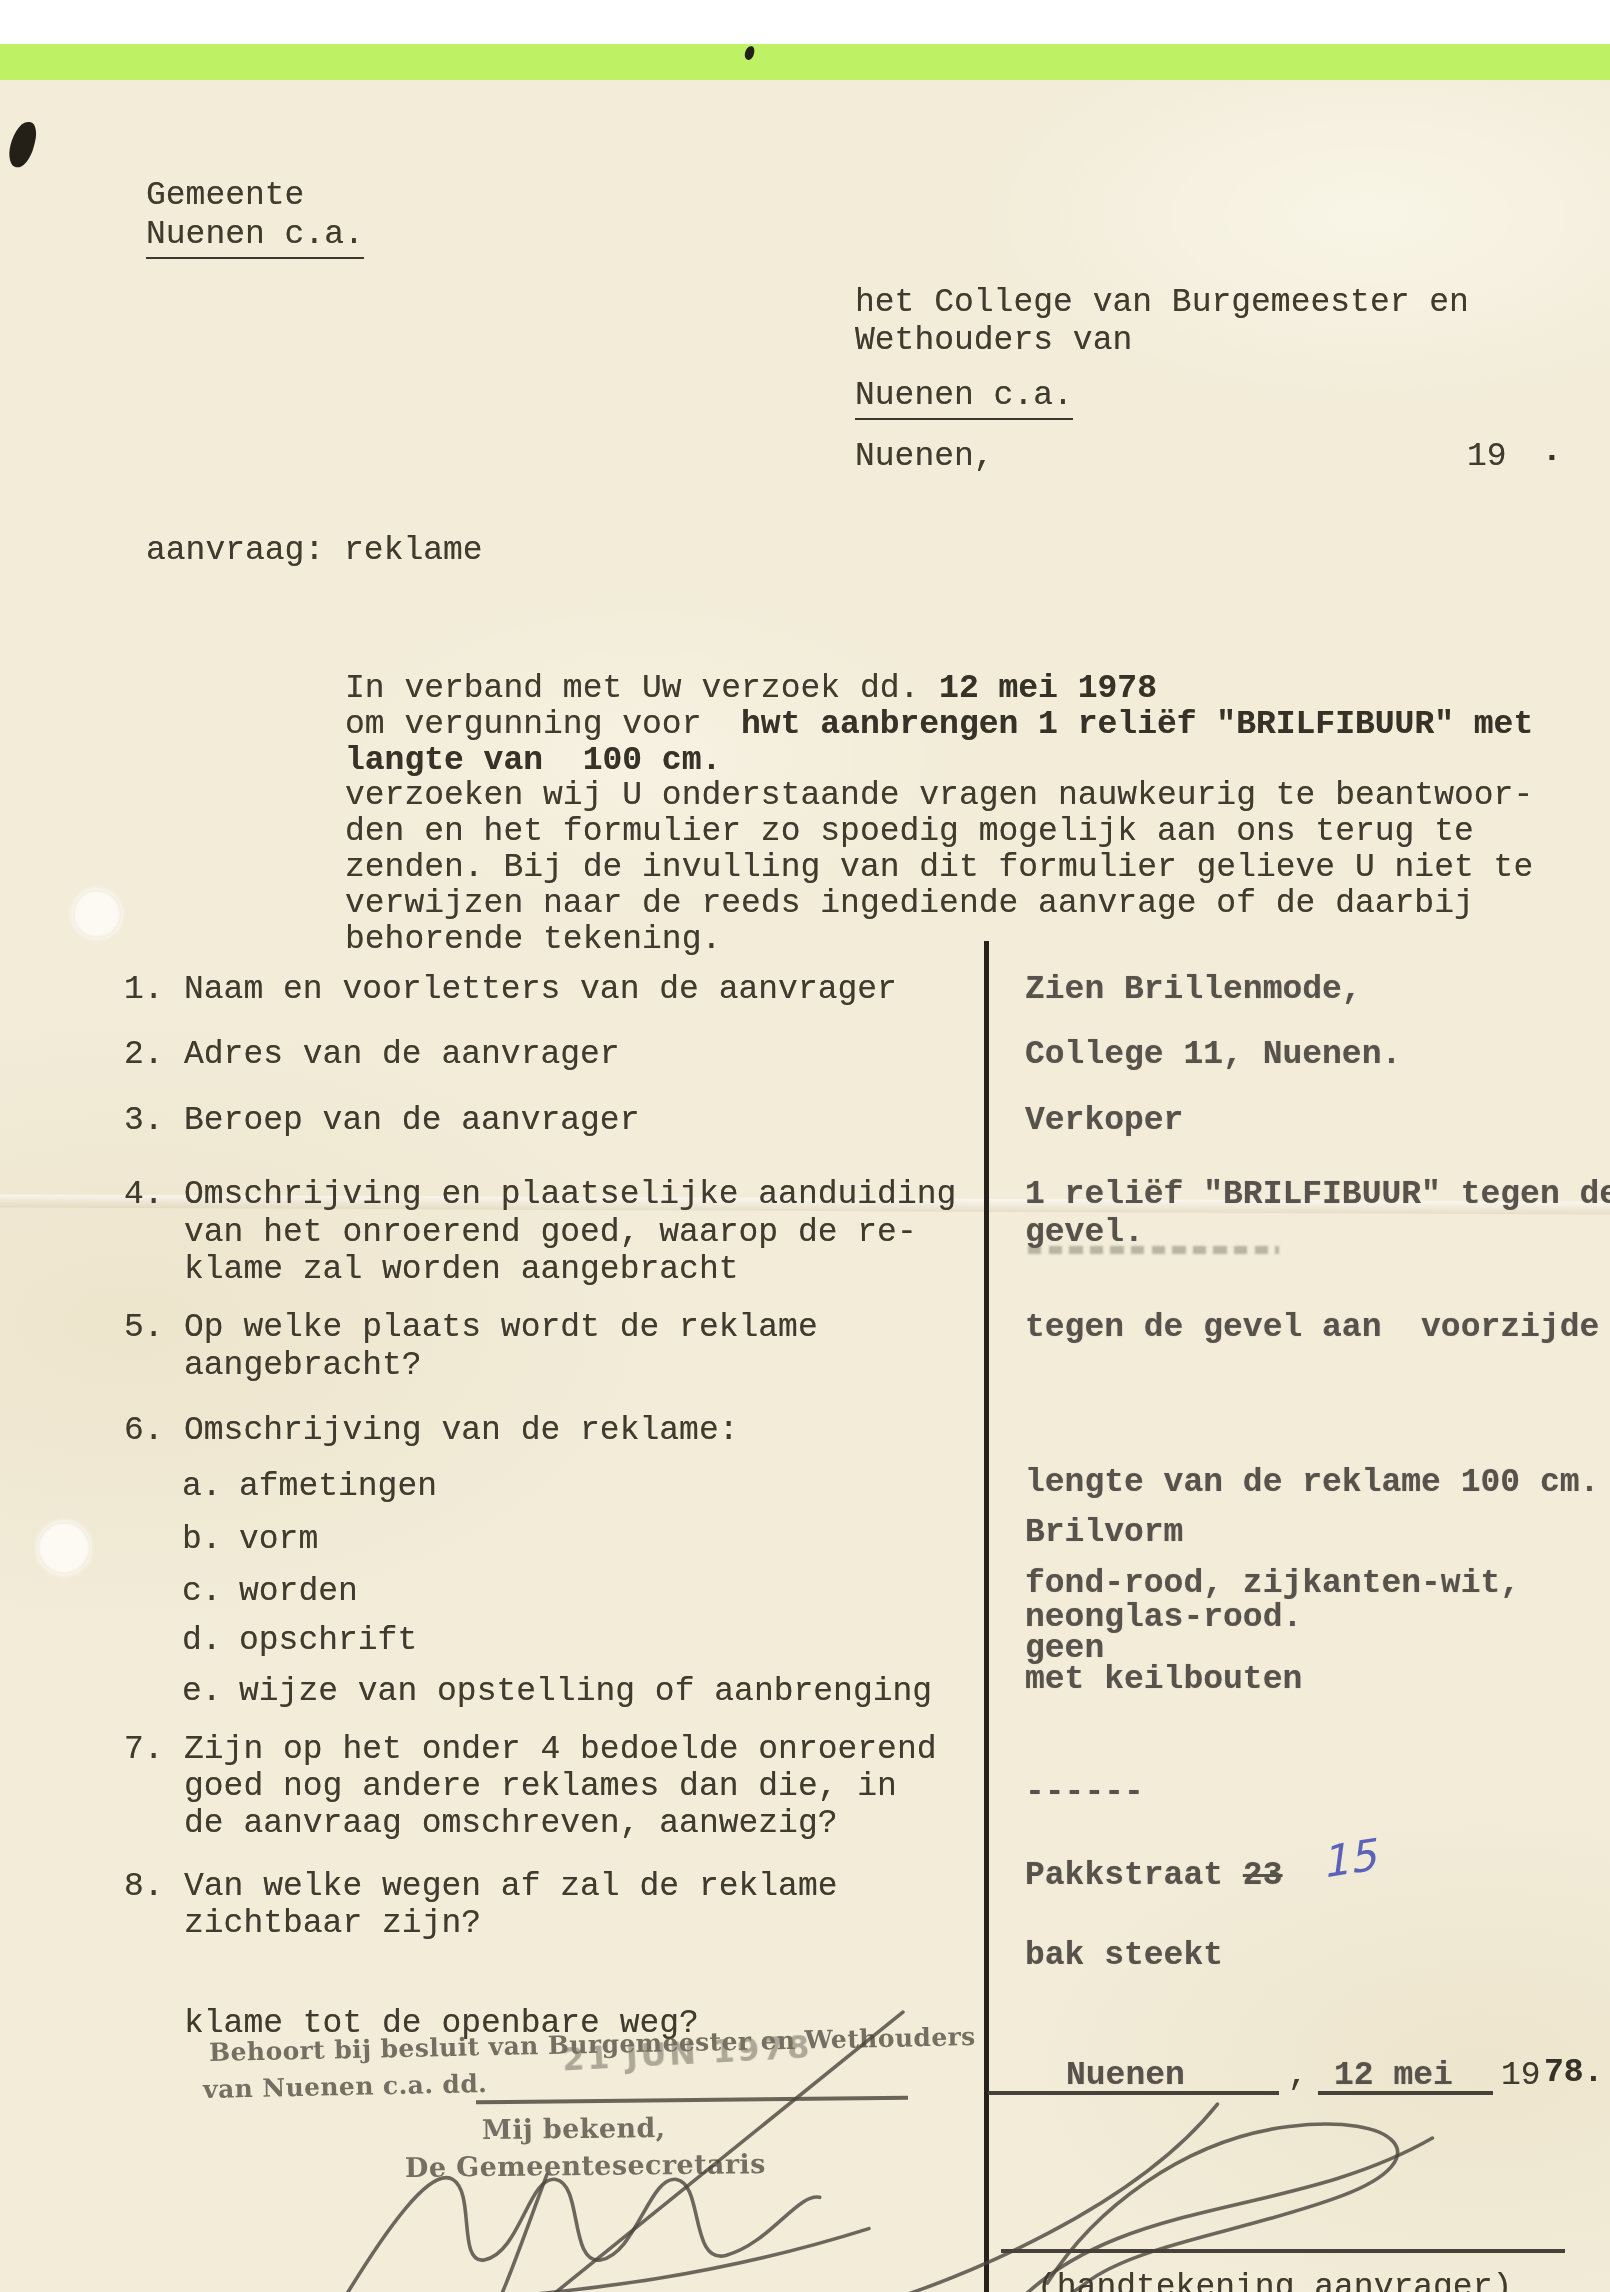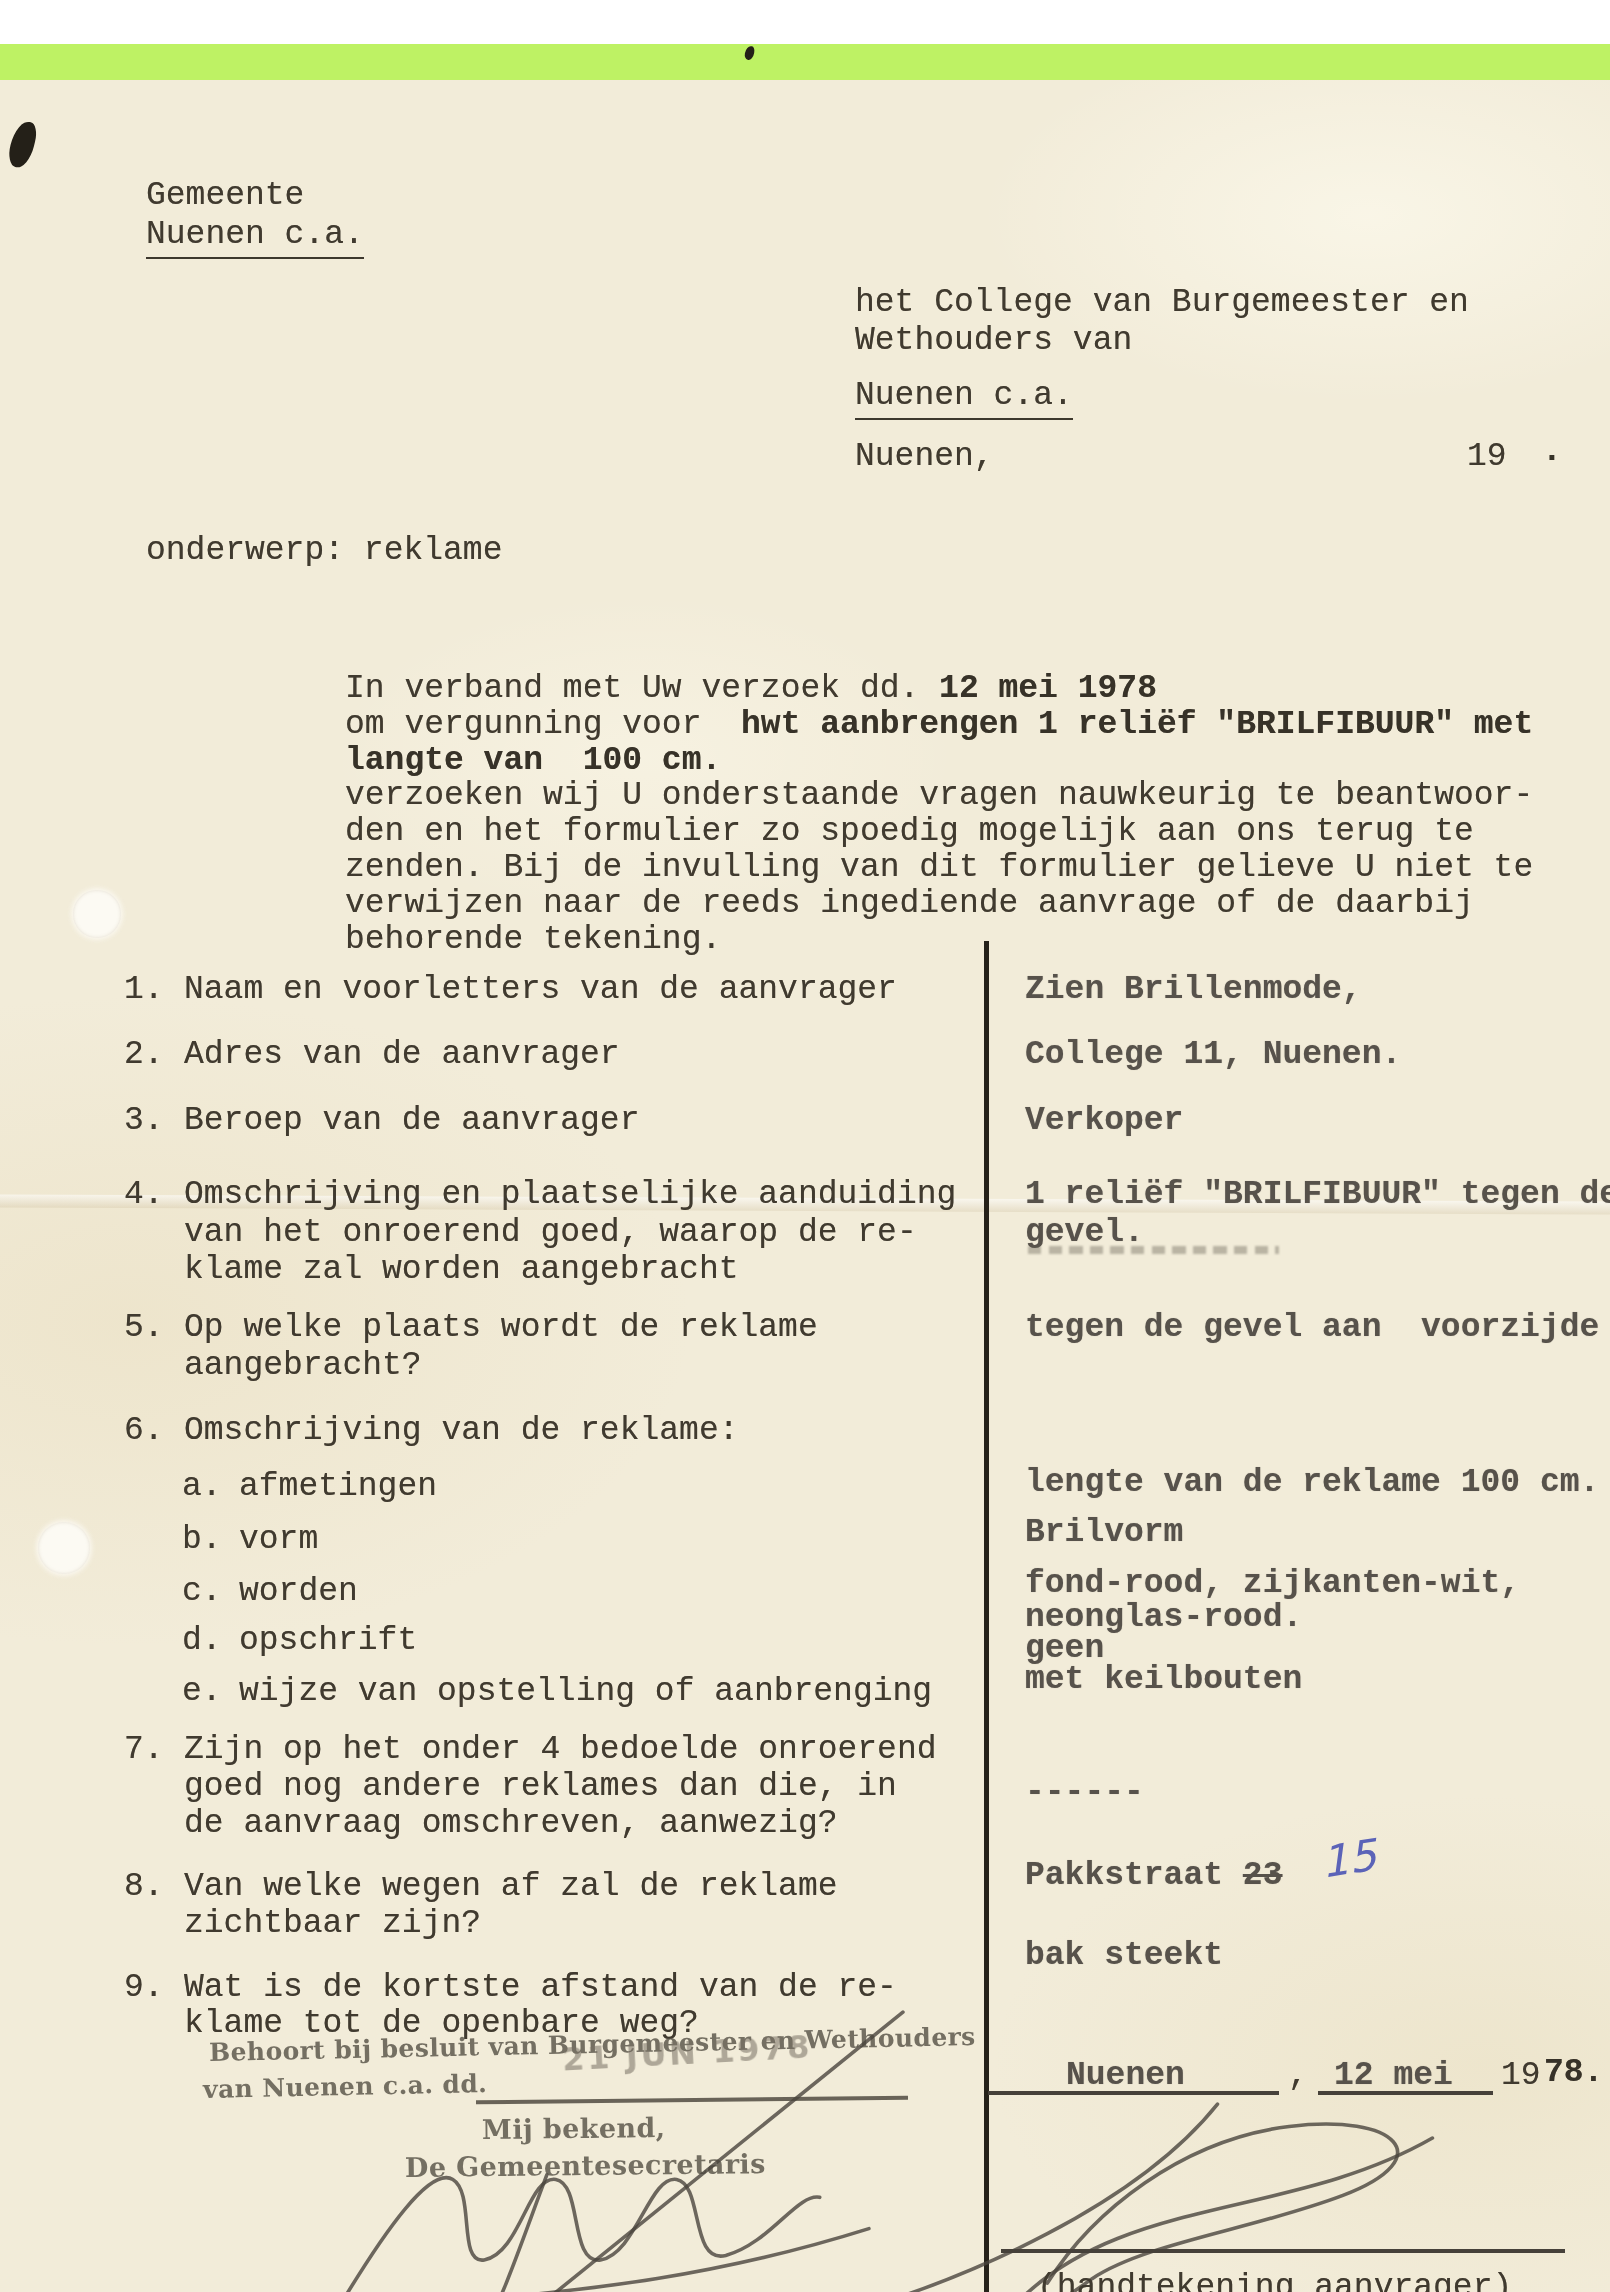--- a/index.html
+++ b/index.html
@@ -54,21 +54,21 @@
   <div class="tw" style="left:146px;top:133px;">Gemeente</div>
   <div class="tw" style="left:146px;top:172px;"><span class="ul">Nuenen c.a.</span></div>
 
   <div class="tw" style="left:855px;top:240px;">het College van Burgemeester en</div>
   <div class="tw" style="left:855px;top:278px;">Wethouders van</div>
   <div class="tw" style="left:855px;top:333px;"><span class="ul">Nuenen c.a.</span></div>
   <div class="tw" style="left:855px;top:394px;">Nuenen,</div>
   <div class="tw" style="left:1467px;top:394px;">19</div>
   <div class="tw fill" style="left:1542px;top:389px;">.</div>
 
-  <div class="tw" style="left:146px;top:488px;">onderwerp: reklame</div>
+  <div class="tw" style="left:146px;top:488px;">aanvraag: reklame</div>
 
   <div class="tw" style="left:345px;top:626px;"><span>In verband met Uw verzoek dd.</span><span class="fill"> 12 mei 1978</span></div>
   <div class="tw" style="left:345px;top:662px;"><span>om vergunning voor </span><span class="fill"> hwt aanbrengen 1 reliëf "BRILFIBUUR" met</span></div>
   <div class="tw fill" style="left:345px;top:698px;">langte van  100 cm.</div>
   <div class="tw" style="left:345px;top:733px;">verzoeken wij U onderstaande vragen nauwkeurig te beantwoor-</div>
   <div class="tw" style="left:345px;top:769px;">den en het formulier zo spoedig mogelijk aan ons terug te</div>
   <div class="tw" style="left:345px;top:805px;">zenden. Bij de invulling van dit formulier gelieve U niet te</div>
   <div class="tw" style="left:345px;top:841px;">verwijzen naar de reeds ingediende aanvrage of de daarbij</div>
   <div class="tw" style="left:345px;top:877px;">behorende tekening.</div>
 
@@ -92,21 +92,20 @@
   <div class="tw" style="left:182px;top:1578px;"><span class="subletter">d.</span><span>opschrift</span></div>
   <div class="tw" style="left:182px;top:1629px;"><span class="subletter">e.</span><span>wijze van opstelling of aanbrenging</span></div>
 
   <div class="tw" style="left:124px;top:1687px;"><span class="qnum">7.</span><span>Zijn op het onder 4 bedoelde onroerend</span></div>
   <div class="tw" style="left:184px;top:1724px;">goed nog andere reklames dan die, in</div>
   <div class="tw" style="left:184px;top:1761px;">de aanvraag omschreven, aanwezig?</div>
 
   <div class="tw" style="left:124px;top:1824px;"><span class="qnum">8.</span><span>Van welke wegen af zal de reklame</span></div>
   <div class="tw" style="left:184px;top:1861px;">zichtbaar zijn?</div>
 
-  <div class="tw" style="left:124px;top:1925px;"><span class="qnum">9.</span><span>Wat is de kortste afstand van de re-</span></div>
   <div class="tw" style="left:184px;top:1961px;">klame tot de openbare weg?</div>
 
   <div class="tw ans" style="left:1025px;top:927px;">Zien Brillenmode,</div>
   <div class="tw ans" style="left:1025px;top:992px;">College 11, Nuenen.</div>
   <div class="tw ans" style="left:1025px;top:1058px;">Verkoper</div>
   <div class="tw ans" style="left:1025px;top:1132px;">1 reliëf "BRILFIBUUR" tegen de</div>
   <div class="tw ans" style="left:1025px;top:1170px;">gevel.</div>
   <div class="ghost"></div>
   <div class="tw ans" style="left:1025px;top:1265px;">tegen de gevel aan  voorzijde</div>
   <div class="tw ans" style="left:1025px;top:1420px;">lengte van de reklame 100 cm.</div>

